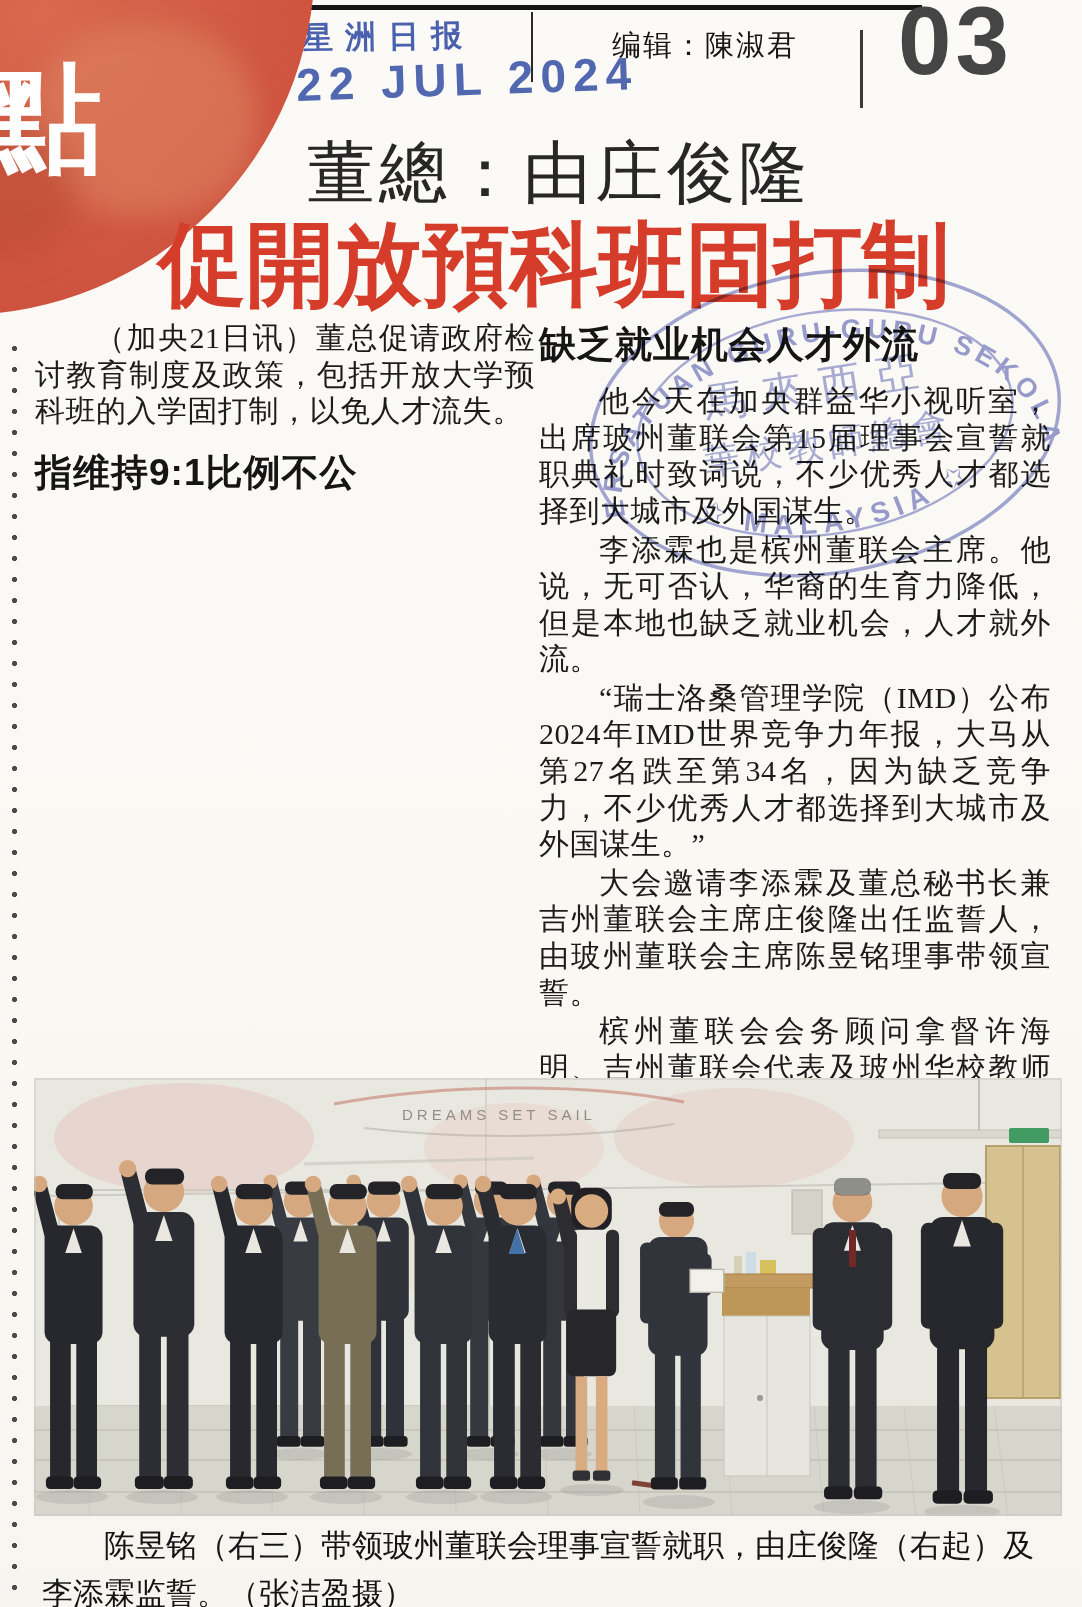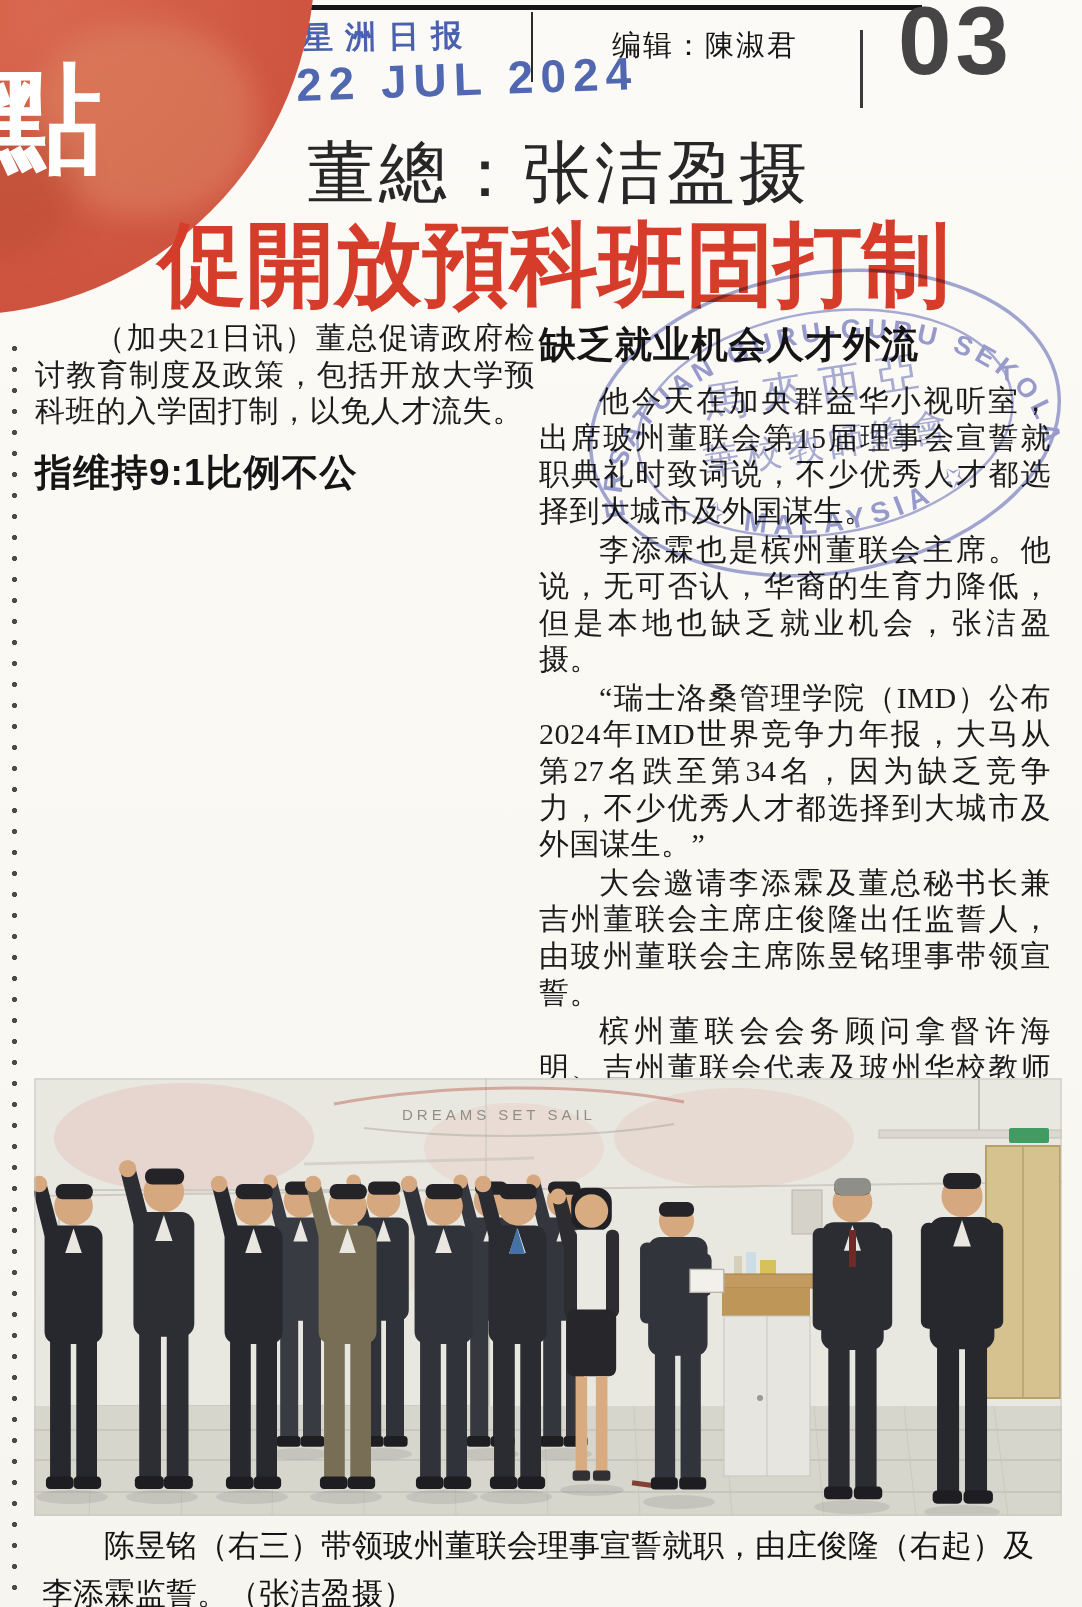--- a/index.html
+++ b/index.html
@@ -109,32 +109,32 @@
   <div class="pagenum">03</div>
 
   <div class="badge-circle">
     <div class="map1"></div>
     <div class="map2"></div>
   </div>
   <div class="badge-char">點</div>
 
   <div class="dots"></div>
 
-  <div class="kicker">董總：张洁盈摄</div>
+  <div class="kicker">董總：由庄俊隆</div>
   <div class="headline-main">促開放預科班固打制</div>
 
   <div class="article">
     <div class="col-left">
       <p>（加央21日讯）董总促请政府检讨教育制度及政策，包括开放大学预科班的入学固打制，以免人才流失。</p>
       <div class="subhead">指维持9:1比例不公</div>
     </div>
     <div class="col-right">
       <div class="subhead first">缺乏就业机会人才外流</div>
       <p>他今天在加央群益华小视听室，出席玻州董联会第15届理事会宣誓就职典礼时致词说，不少优秀人才都选择到大城市及外国谋生。</p>
-      <p>李添霖也是槟州董联会主席。他说，无可否认，华裔的生育力降低，但是本地也缺乏就业机会，张洁盈摄。</p>
+      <p>李添霖也是槟州董联会主席。他说，无可否认，华裔的生育力降低，但是本地也缺乏就业机会，人才就外流。</p>
       <p>“瑞士洛桑管理学院（IMD）公布2024年IMD世界竞争力年报，大马从第27名跌至第34名，因为缺乏竞争力，不少优秀人才都选择到大城市及外国谋生。”</p>
       <p>大会邀请李添霖及董总秘书长兼吉州董联会主席庄俊隆出任监誓人，由玻州董联会主席陈昱铭理事带领宣誓。</p>
       <p>槟州董联会会务顾问拿督许海明、吉州董联会代表及玻州华校教师会主席江德成也出席见证。</p>
     </div>
   </div>
 
   <svg class="seal" viewBox="0 0 500 350">
     <defs>
       <path id="sealTop" d="M 38,225 A 212,132 0 1 1 462,225"></path>
       <path id="sealBottom" d="M 66,205 A 196,120 0 0 0 434,205"></path>

